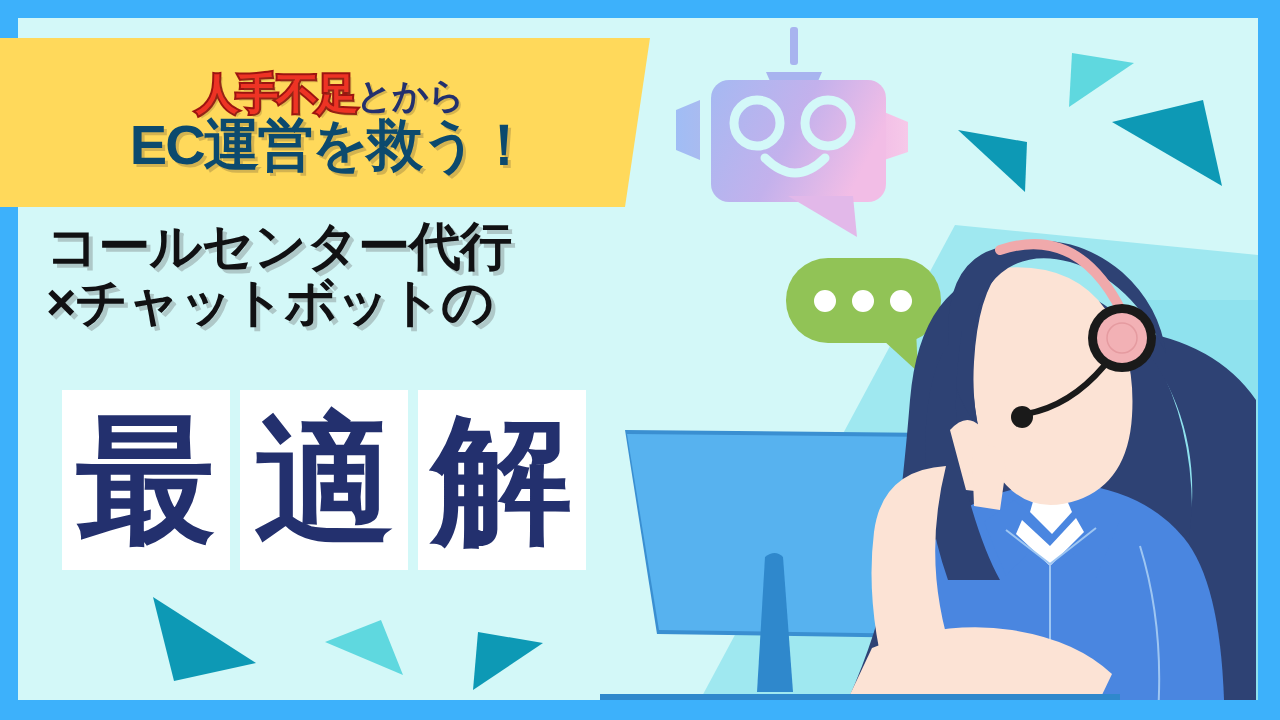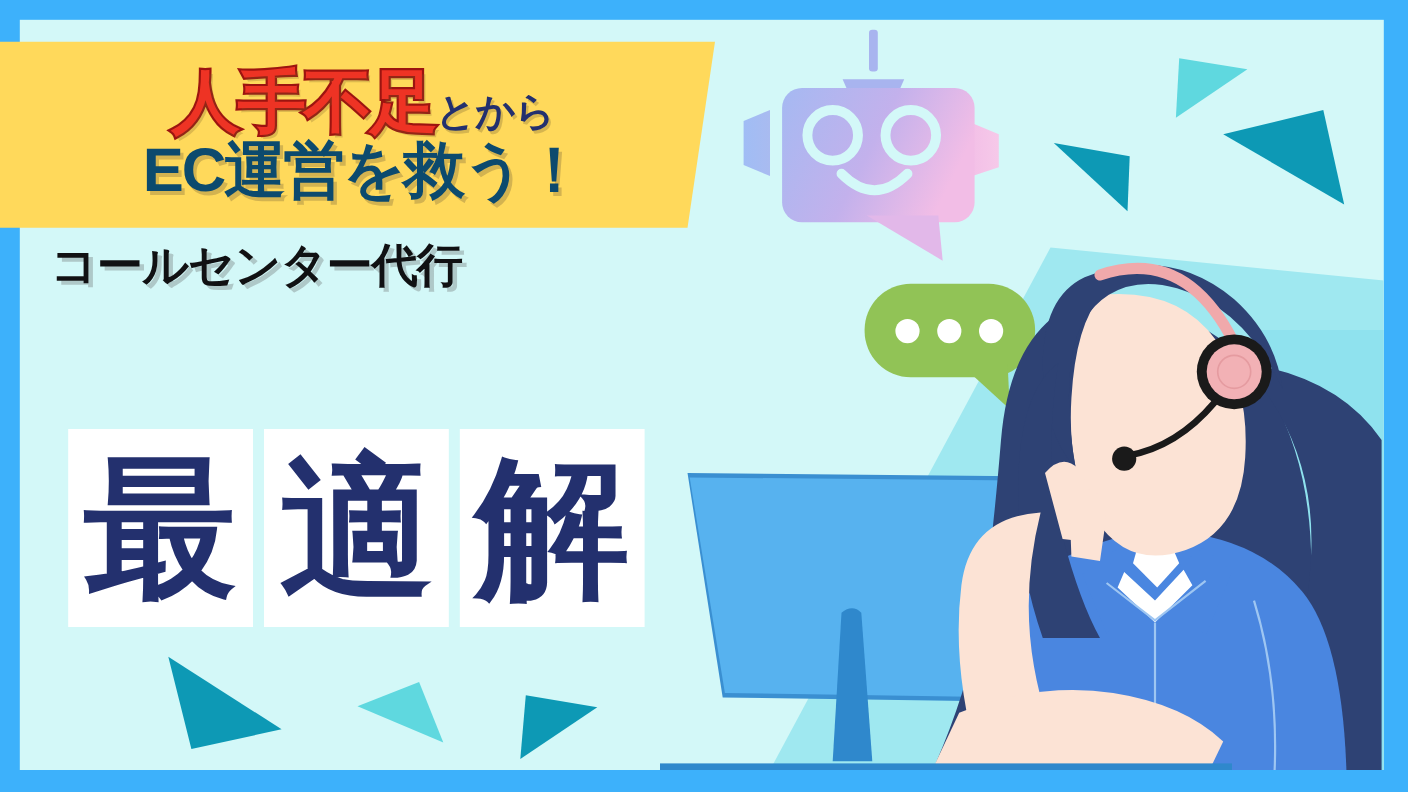--- a/index.html
+++ b/index.html
@@ -27,21 +27,21 @@
   .banner-shape{position:absolute;left:0;top:0;width:660px;height:185px;}
   .banner-text{
     position:absolute;left:0;top:0;width:660px;height:185px;
     display:flex;flex-direction:column;align-items:center;justify-content:center;
   }
   .bl1{
     display:flex;align-items:baseline;justify-content:center;
     white-space:nowrap;margin-bottom:2px;
   }
   .red-big{
-    font-size:62px;font-weight:bold;color:#ee3324;
+    font-size:42px;font-weight:bold;color:#ee3324;
     letter-spacing:-2px;line-height:1;
     -webkit-text-stroke:4px #9c1410;
     paint-order:stroke fill;
     text-shadow:3px 3px 0 rgba(120,90,40,.25);
   }
   .navy-sm{
     font-size:36px;font-weight:bold;color:#23306e;
     line-height:1;letter-spacing:-1px;
     text-shadow:2px 2px 0 rgba(120,100,50,.3);
   }
@@ -49,21 +49,21 @@
     font-size:56px;font-weight:bold;color:#0c4a6e;
     letter-spacing:-2px;line-height:1;white-space:nowrap;
     text-shadow:3px 3px 0 rgba(130,110,60,.35);
   }
 
   
   .headline{
     position:absolute;left:46px;top:218px;width:640px;
   }
   .hl-line{
-    font-size:42px;font-weight:bold;color:#111113;
+    font-size:52px;font-weight:bold;color:#111113;
     letter-spacing:-1px;line-height:1.08;white-space:nowrap;
     text-shadow:4px 4px 0 rgba(90,90,90,.30);
   }
 
   
   .boxrow{
     position:absolute;left:62px;top:390px;display:flex;gap:10px;
   }
   .kbox{
     width:168px;height:180px;background:#ffffff;
@@ -216,20 +216,21 @@
         <span class="red-big" data-interactable="false">人手不足</span>
         <span class="navy-sm" data-interactable="false">と</span>
         <span class="navy-sm" data-interactable="false">から</span>
       </div>
       <div class="bl2" data-interactable="false">EC運営を救う！</div>
     </div>
   </div>
 
   <div class="headline" data-interactable="false">
     <div class="hl-line" data-interactable="false">コールセンター代行</div>
+    <div class="hl-line" data-interactable="false">×チャットボットの</div>
   </div>
 
   <div class="boxrow" data-interactable="false">
     <div class="kbox" data-interactable="false">
       <span data-interactable="false">最</span>
     </div>
     <div class="kbox" data-interactable="false">
       <span data-interactable="false">適</span>
     </div>
     <div class="kbox" data-interactable="false">

